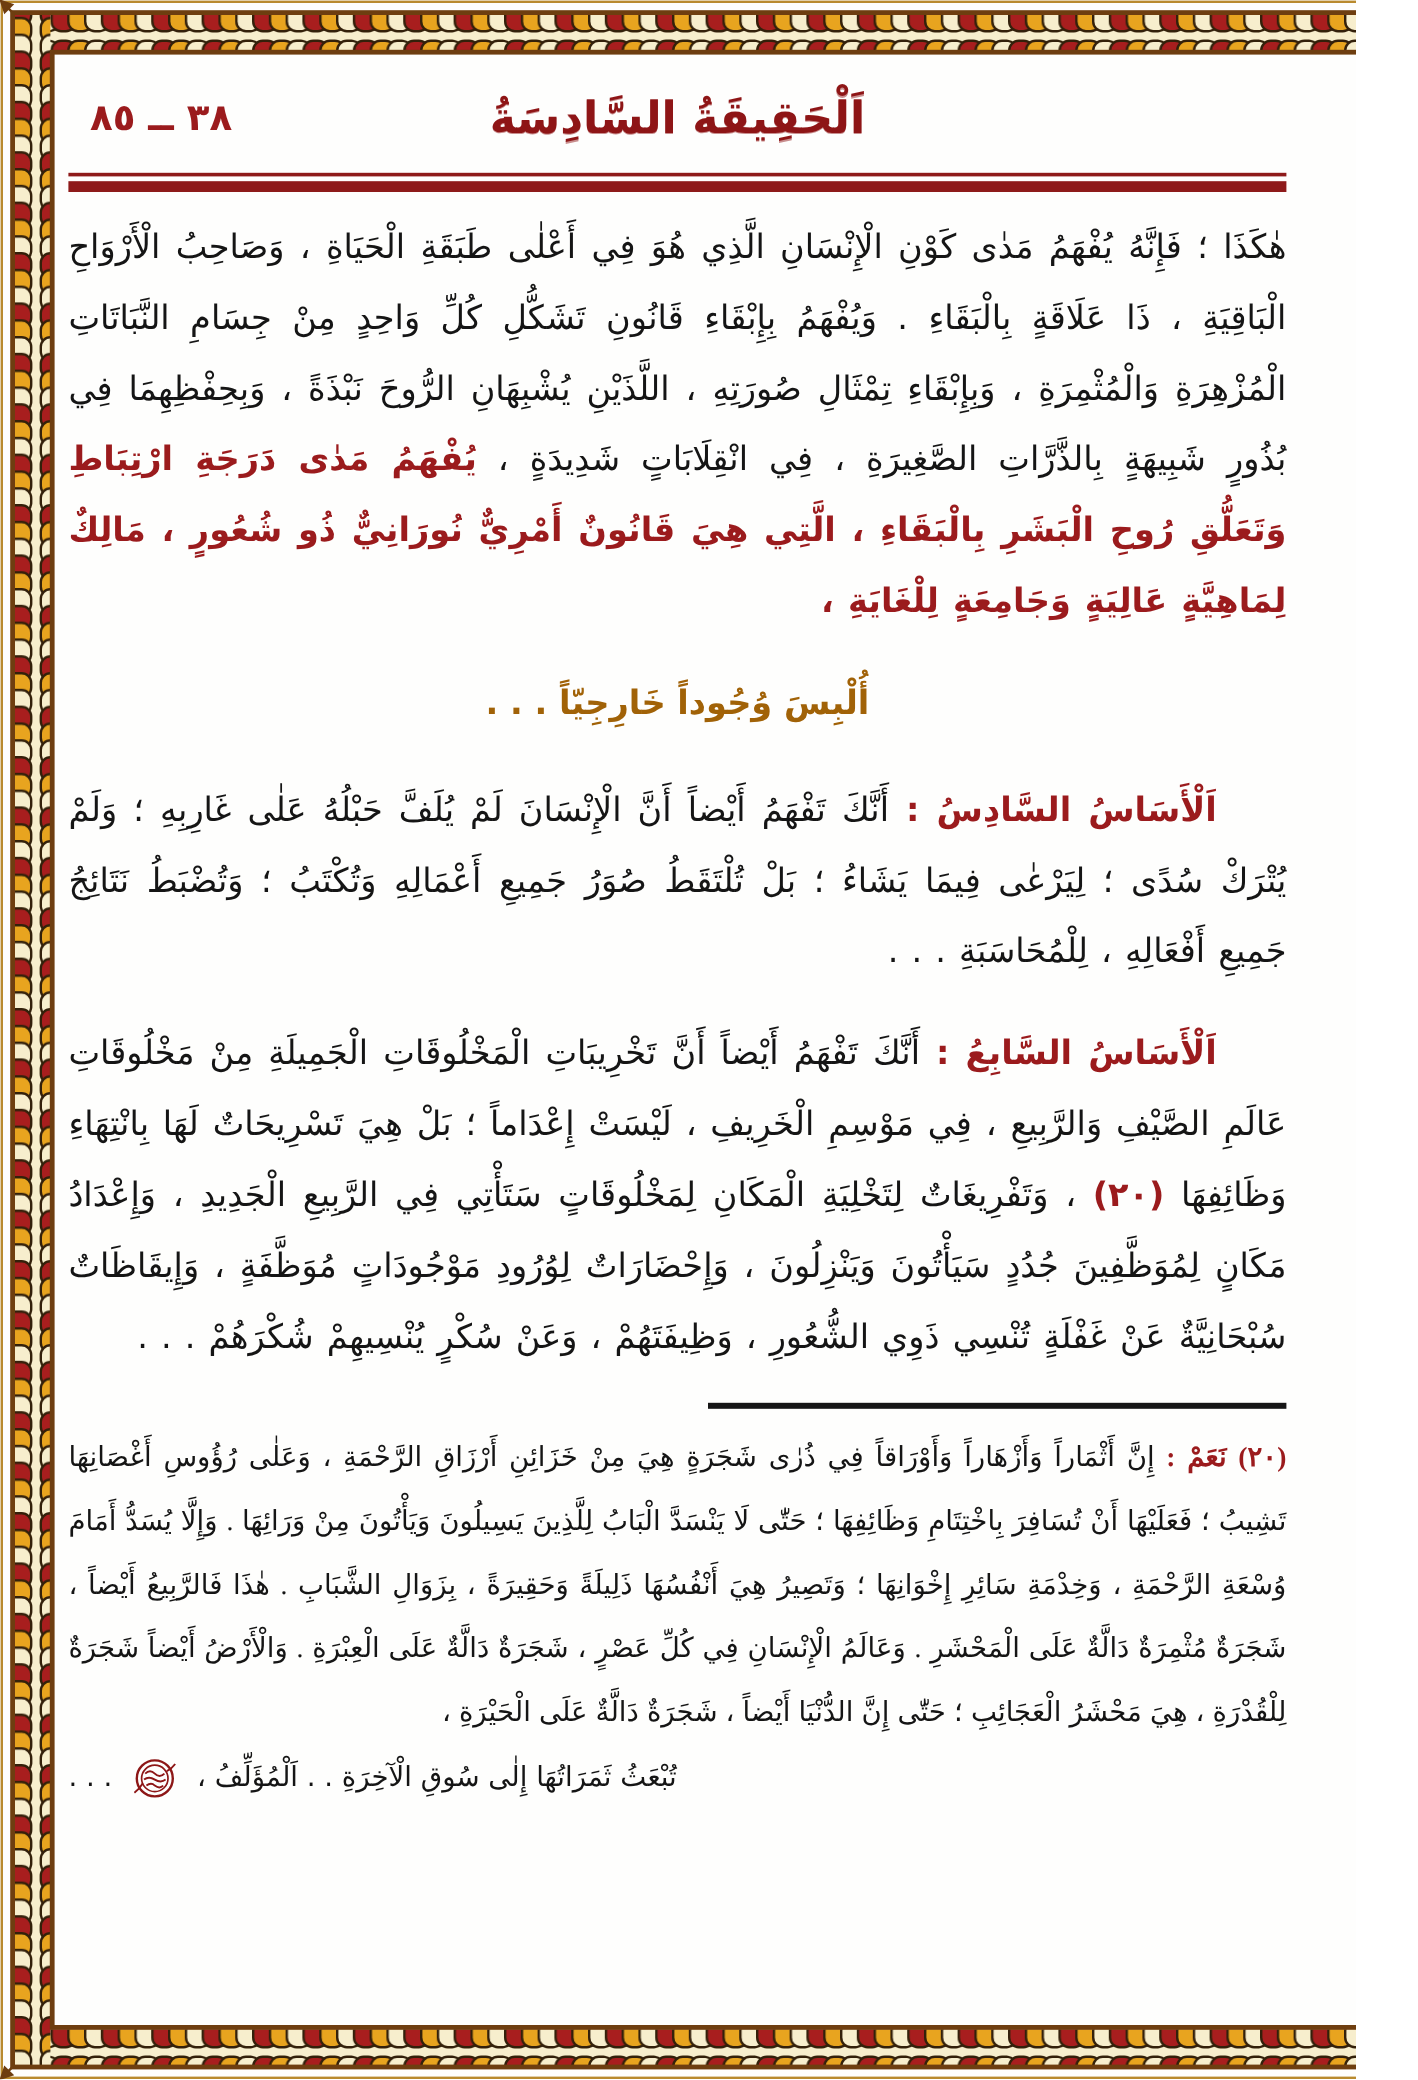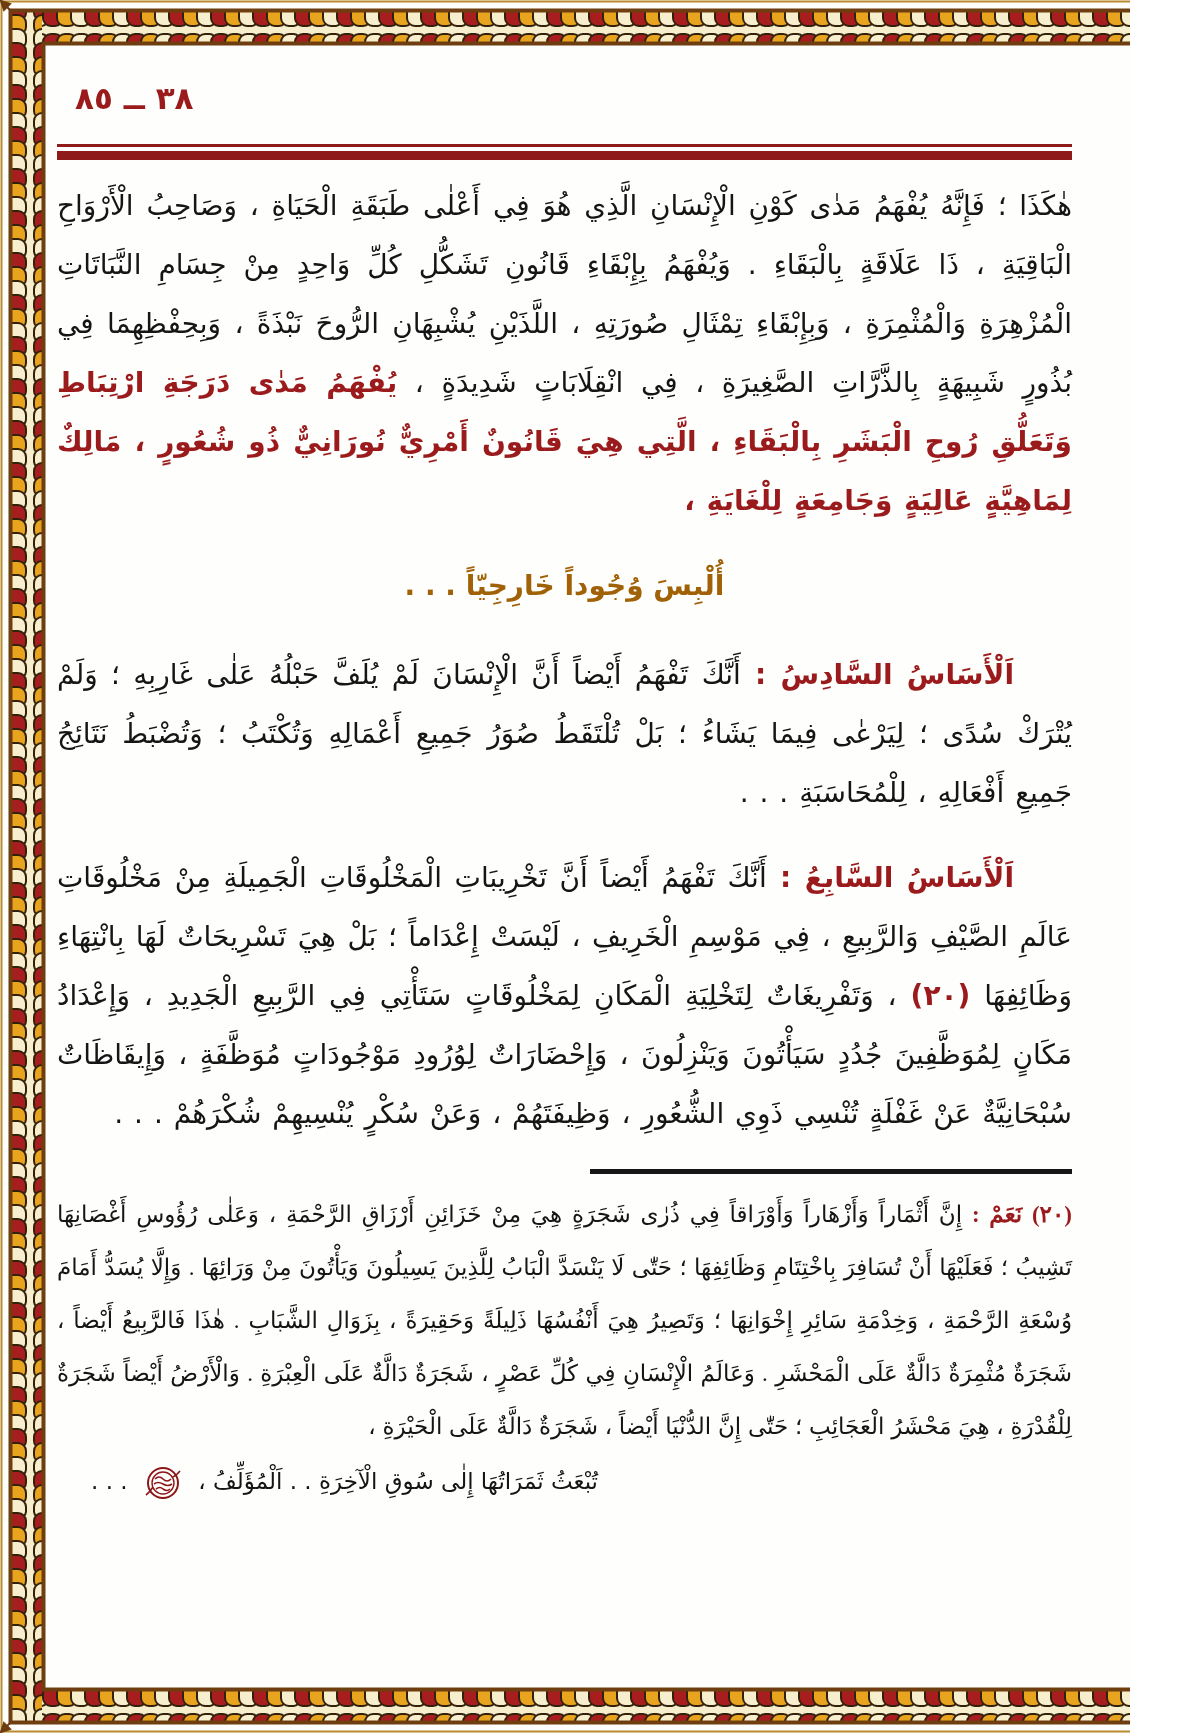--- a/index.html
+++ b/index.html
@@ -42,21 +42,21 @@
   }
   .footnote-sep{
     width:482px;height:5px;background:#161616;margin:16px 0 14px 0;
   }
   .footnote{
     font-size:23px;line-height:53px;color:#151515;
     text-align:justify;word-spacing:1px;margin:0;font-family:Liberation Serif, serif;
   }
   .footnote-close{
     font-size:23px;line-height:56px;color:#151515;
-    direction:rtl;text-align:center;padding-left:0;padding-right:440px;
+    direction:rtl;text-align:left;padding-left:0;padding-right:440px;
     white-space:nowrap;
   }
   .seal{vertical-align:middle;margin:0 6px;}
 </style>
 </head>
 <body>
 
 <div class="page">
 
   <svg class="frame" width="1182" height="1733" viewBox="0 0 1182 1733" aria-hidden="true">
@@ -108,20 +108,21 @@
           <path d="M12,12 L2,2"></path>
           <polygon points="1,1 10,4 4,10"></polygon>
         </g>
     </g>
   </svg>
 
   <div class="content">
 
     <div class="header">
       <div class="page-numbers">٣٨ ــ ٨٥</div>
+      <div class="page-title">اَلْحَقِيقَةُ السَّادِسَةُ</div>
       <div></div>
     </div>
 
     <div class="rules">
       <div class="rule-thin"></div>
       <div class="rule-gap"></div>
       <div class="rule-thick"></div>
     </div>
 
     <div class="para">

